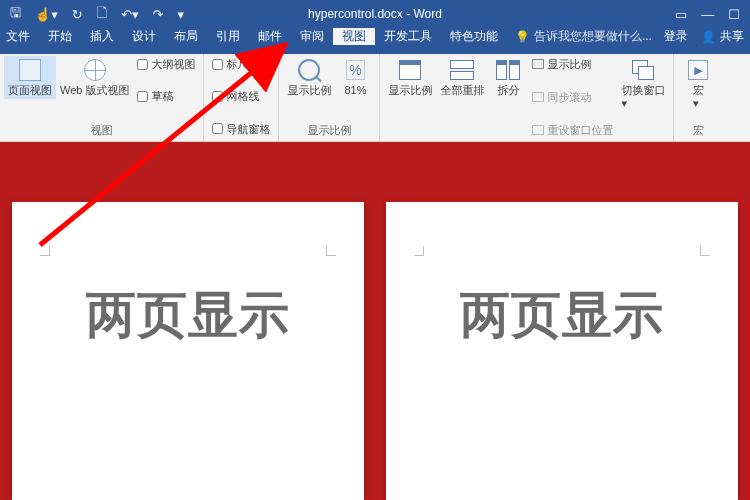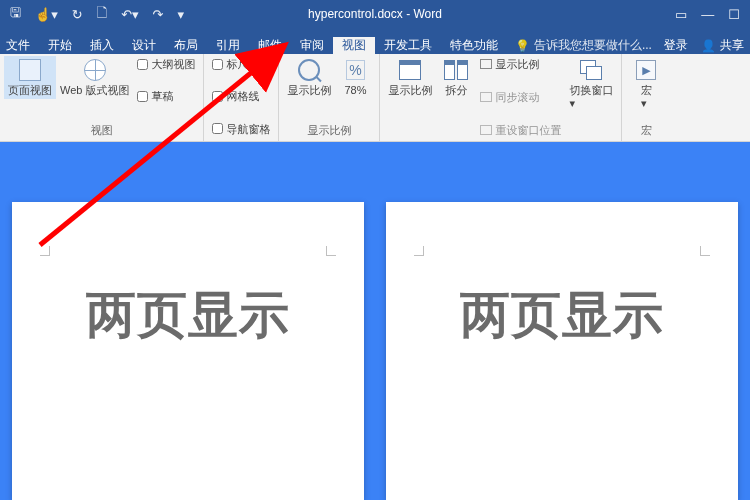--- a/index.html
+++ b/index.html
@@ -7,21 +7,21 @@
 
   
   .titlebar { background: #2b579a; height: 28px; display: flex; align-items: center; color: #fff; font-size: 12px; position: relative; }
   .qat { display: flex; align-items: center; gap: 14px; padding: 0 10px; height: 100%; }
   .qat span { opacity: .9; font-size: 13px; }
   .title-center { position: absolute; left: 50%; transform: translateX(-50%); white-space: nowrap; }
   .win-controls { position: absolute; right: 0; top: 0; height: 100%; display: flex; align-items: center; gap: 14px; padding: 0 10px; }
   .win-controls span { font-size: 13px; opacity: .9; }
 
   
-  .tabs { background: #2b579a; height: 26px; display: flex; align-items: flex-end; color: #fff; font-size: 12px; }
+  .tabs { background: #2b579a; height: 26px; display: flex; align-items: flex-start; color: #fff; font-size: 12px; }
   .tab { padding: 0 9px; display: flex; align-items: center; cursor: pointer; }
   .tab.active { background: #f3f3f3; color: #2b579a; }
   .tell-me { display: flex; align-items: center; gap: 4px; margin-left: 8px; opacity: .85; font-size: 12px; }
   .lamp { font-size: 12px; }
   .login { margin-left: auto; padding: 0 8px; display: flex; align-items: center; }
   .share { padding: 0 6px; display: flex; align-items: center; white-space: nowrap; }
 
   
   .ribbon { background: #f3f3f3; height: 88px; border-bottom: 1px solid #d4d4d4; display: flex; font-size: 11px; color: #444; }
   .group { border-right: 1px solid #d4d4d4; padding: 2px 4px 0 4px; display: flex; flex-direction: column; }
@@ -33,21 +33,21 @@
   .big-btn .lbl { text-align: left; line-height: 1.15; }
   .big-btn.highlight { background: #d0e3f7; }
 
   .stack { display: flex; flex-direction: column; gap: 18px; padding: 2px 4px; }
   .chk { display: flex; align-items: center; gap: 3px; line-height: 1.3; white-space: nowrap; cursor: pointer; }
   .chk input { width: 11px; height: 11px; }
   .row-item { display: flex; align-items: center; gap: 3px; line-height: 1.35; white-space: nowrap; cursor: pointer; }
   .row-item .mini { width: 12px; height: 10px; border: 1px solid #888; display: inline-block; }
 
   
-  .workspace { position: absolute; top: 142px; left: 0; right: 0; bottom: 0; background: #3b82f6; }
+  .workspace { position: absolute; top: 142px; left: 0; right: 0; bottom: 0; background: #b91c1c; }
   .pages { position: absolute; left: 0; right: 0; top: 60px; bottom: 0; display: flex; gap: 22px; justify-content: center; }
   .page { background: #fff; width: 352px; height: 100%; box-shadow: 0 2px 6px rgba(0,0,0,.25); position: relative; padding-top: 50px; text-align: center; }
   .page .corner { position: absolute; width: 10px; height: 10px; border-color: #bfbfbf; border-style: solid; border-width: 0; }
   .page .tl { top: 44px; left: 28px; border-bottom-width: 1px; border-right-width: 1px; }
   .page .tr { top: 44px; right: 28px; border-bottom-width: 1px; border-left-width: 1px; }
   .page .txt { font-size: 50px; color: #6b6b6b; font-weight: 600; margin-top: 30px; letter-spacing: 1px; }
 
   
   .arrow { position: absolute; left: 0; top: 0; pointer-events: none; }
 
@@ -172,33 +172,42 @@
       <div class="big-btn">
         <div class="icon">
             <div class="ic-zoom"></div>
           </div>
         <div class="lbl">显示比例</div>
       </div>
       <div class="big-btn">
         <div class="icon">
             <div class="ic-100">%</div>
           </div>
-        <div class="lbl">78%</div>
+        <div class="lbl">81%</div>
       </div>
     </div>
     <div class="group-label">显示比例</div>
   </div>
 
   <div class="group">
     <div class="group-body">
       <div class="big-btn">
         <div class="icon">
             <div class="ic-win"></div>
           </div>
         <div class="lbl">显示比例</div>
+      </div>
+      <div class="big-btn">
+        <div class="icon">
+            <div class="ic-arrange">
+              <span></span>
+              <span></span>
+            </div>
+          </div>
+        <div class="lbl">全部重排</div>
       </div>
       <div class="big-btn">
         <div class="icon">
             <div class="ic-split">
               <span></span>
               <span></span>
             </div>
           </div>
         <div class="lbl">拆分</div>
       </div>

